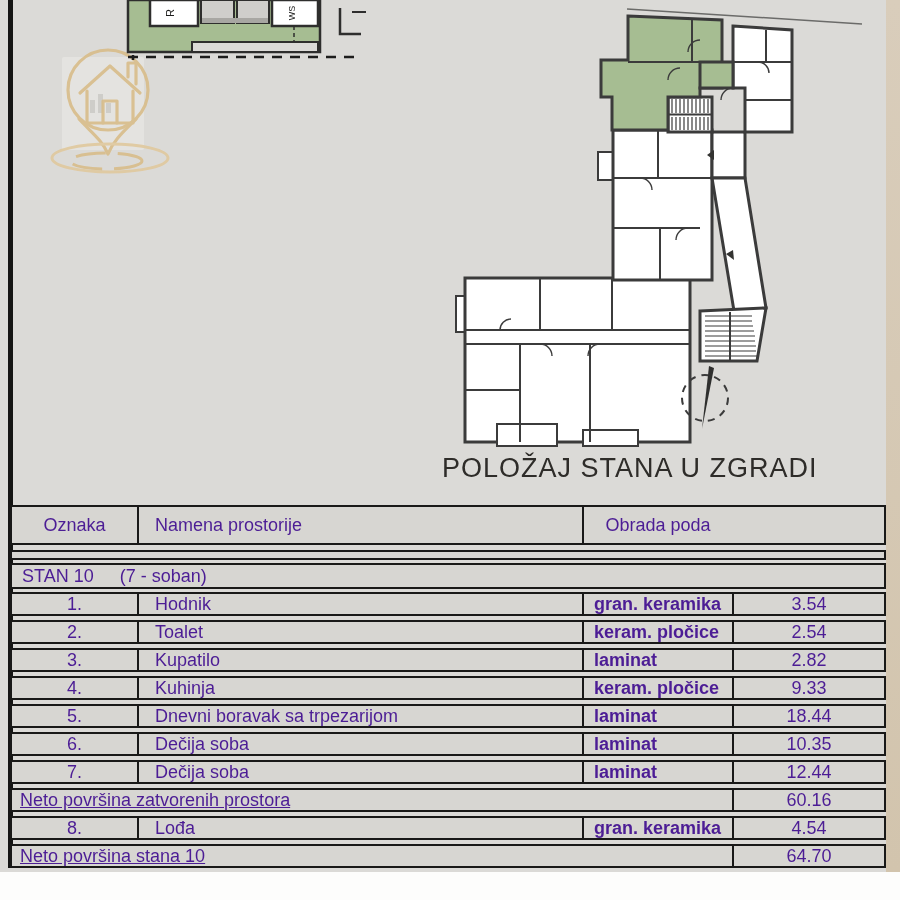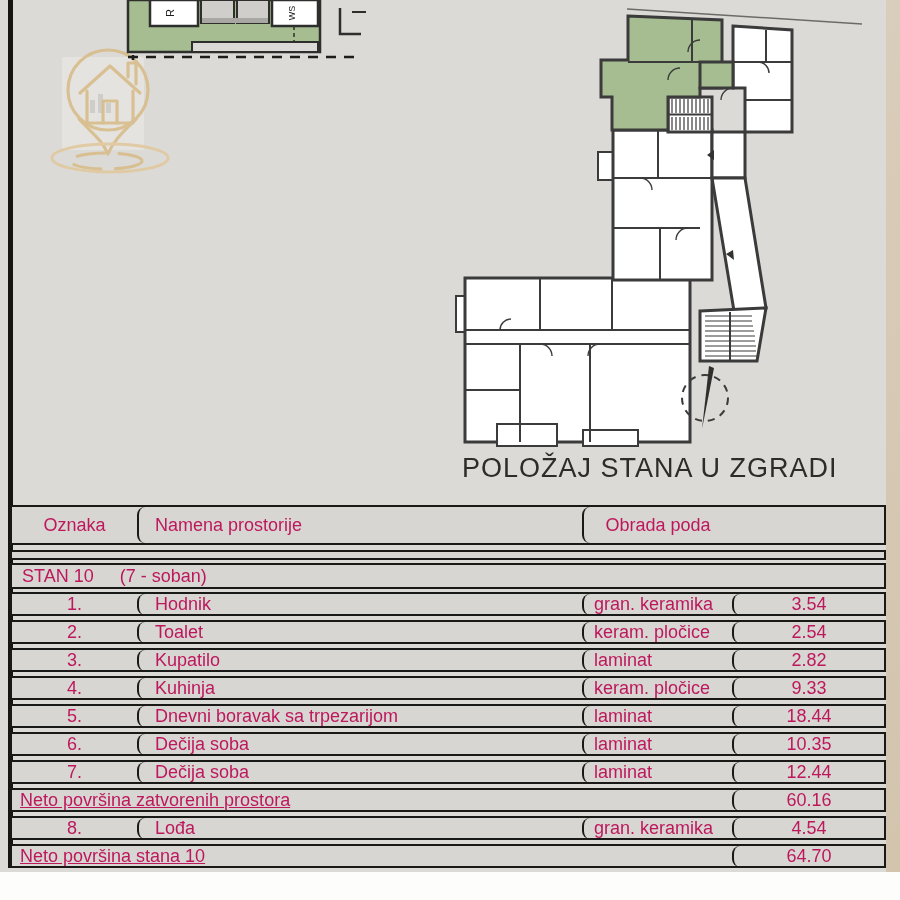--- a/index.html
+++ b/index.html
@@ -7,32 +7,32 @@
         font-family:"Liberation Sans",sans-serif;color:#1d1d1c;}
   .canvas{position:absolute;left:0;top:0;width:900px;height:872px;background:#dbdad7;}
   .left-stripe{position:absolute;left:8px;top:0;width:5px;height:868px;background:#151514;}
   .right-stripe{position:absolute;left:886px;top:0;width:14px;height:872px;
         background:linear-gradient(#d9cdbb,#d2c4ad);}
   .logo-tile{position:absolute;left:62px;top:57px;width:82px;height:93px;background:#e4e3e0;border-radius:2px;}
   .logo-tile svg{position:absolute;left:28px;top:34px;opacity:.75;}
   .watermark{position:absolute;left:30px;top:26px;}
   .fragment-plan{position:absolute;left:120px;top:0;}
   .main-plan{position:absolute;left:440px;top:0;}
-  .plan-title{position:absolute;left:462px;top:453px;font-size:27px;letter-spacing:1px;color:#2e2c29;}
+  .plan-title{position:absolute;left:442px;top:453px;font-size:27px;letter-spacing:1px;color:#2e2c29;}
   
   .area-table{position:absolute;left:10px;top:505px;width:876px;}
   .band{box-sizing:border-box;background:#d7d6d2;border:2px solid #191918;display:grid;align-items:center;
-        font-size:18px;color:#be185d;}
+        font-size:18px;color:#4c1d95;}
   .band .c{height:100%;display:flex;align-items:center;box-sizing:border-box;}
   .cols4{grid-template-columns:125px 445px 150px auto;}
   .cols2{grid-template-columns:720px auto;}
-  .c.sep{border-left:2px solid #191918;border-radius:8px;}
+  .c.sep{border-left:2px solid #191918;}
   .c.center{justify-content:center;}
   .c.pad{padding-left:16px;}
-  .c.pad-s{padding-left:10px;}
+  .c.pad-s{padding-left:10px;font-weight:bold;}
   .hdr{height:40px;margin-bottom:5px;}
   .thin{height:10px;margin-bottom:3px;}
   .stan{height:26px;margin-bottom:3px;padding-left:10px;display:flex;gap:26px;align-items:center;}
   .row{height:24px;margin-bottom:4px;}
   .sum{height:24px;margin-bottom:4px;}
   .sum .label{padding-left:8px;text-decoration:underline;}
   .below{position:absolute;left:0;top:872px;width:900px;height:28px;background:#fdfdfc;}
 </style>
 </head>
 <body>

